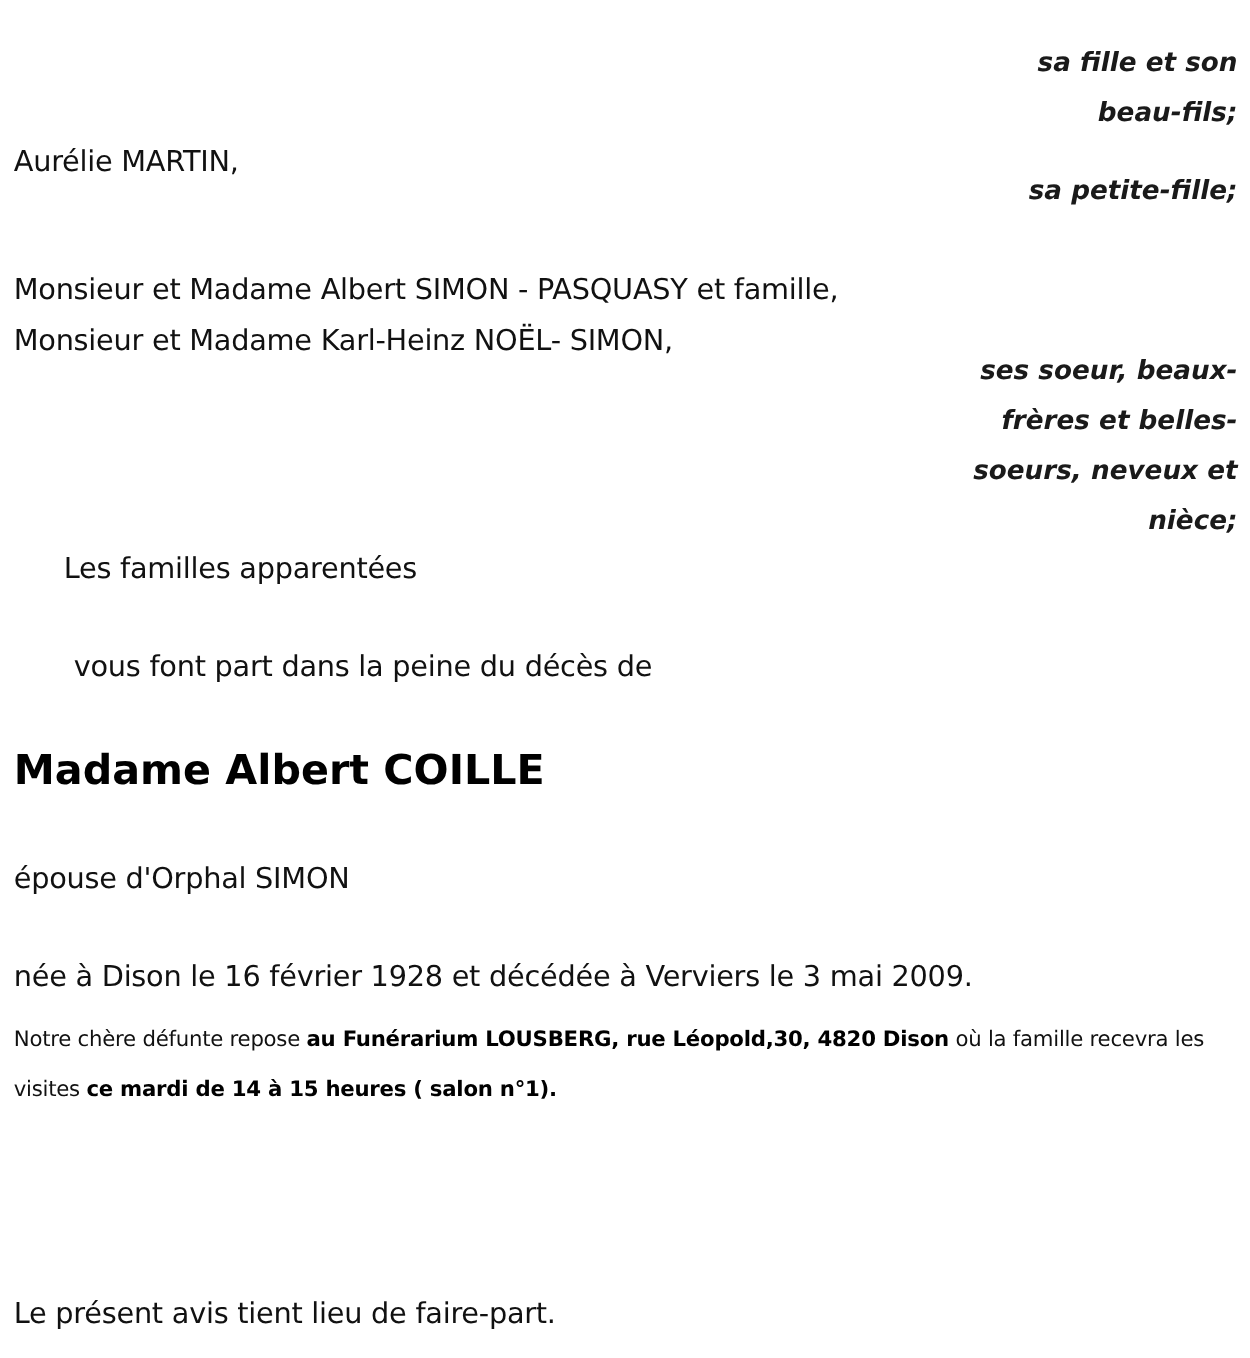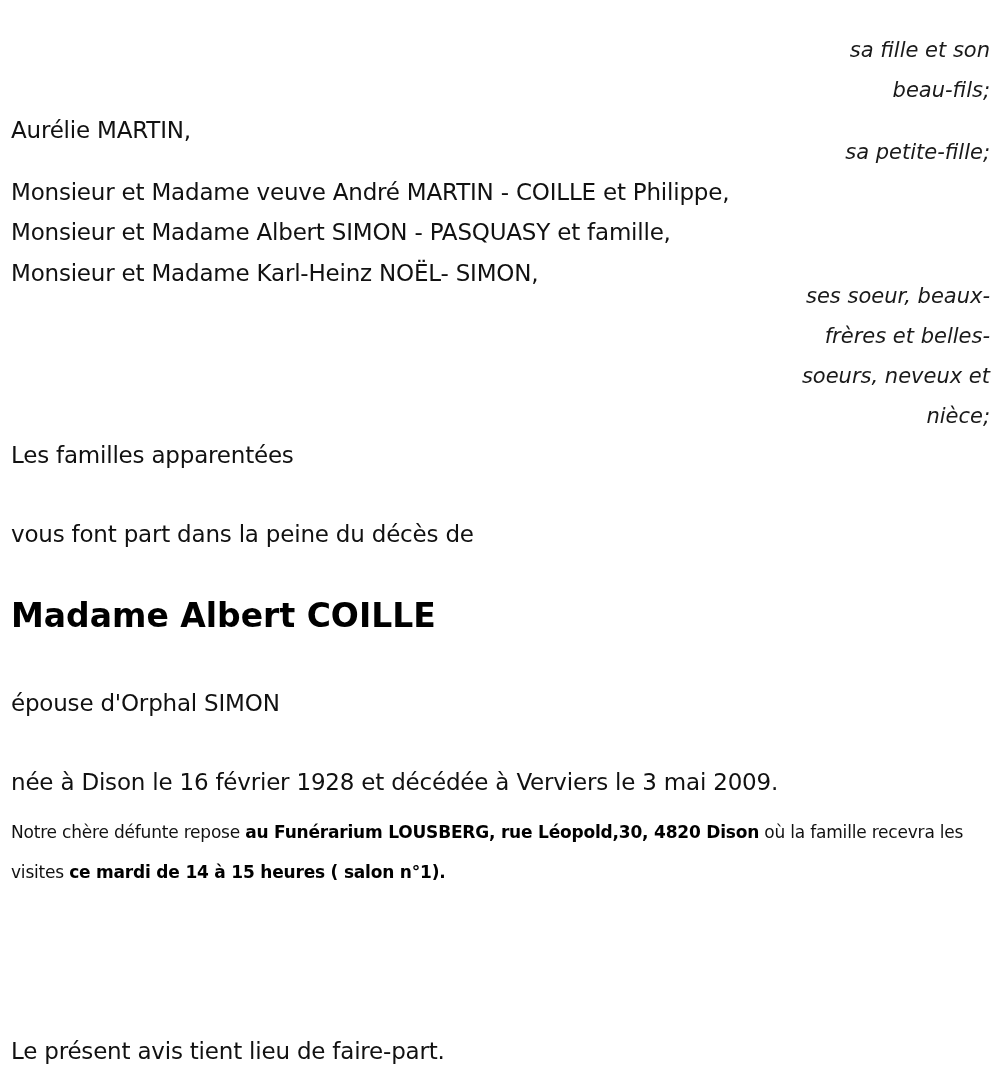--- a/index.html
+++ b/index.html
@@ -30,21 +30,21 @@
     .rel {
       position: absolute;
       right: 10px;
       width: 260px;
       text-align: right;
       font-style: italic;
       font-size: 21px;
       line-height: 40px;
       color: #1a1a1a;
     }
-    .rel span { display: block; }
+    .rel span { display: block; font-weight: bold; }
     .title {
       position: absolute;
       left: 11px;
       top: 591px;
       font-size: 33px;
       font-weight: bold;
       line-height: 50px;
       white-space: nowrap;
       color: #000000;
     }
@@ -66,33 +66,32 @@
   <div class="rel" style="top:30px;">
     <span>sa fille et son</span>
     <span>beau-fils;</span>
   </div>
 
   <div class="line" style="top:110px;">Aurélie MARTIN,</div>
   <div class="rel" style="top:132px;">
     <span>sa petite-fille;</span>
   </div>
 
-  <div class="line" style="top:172px;">Monsieur et Madame veuve André MARTIN - COILLE et Philippe,</div>
   <div class="line" style="top:212px;">Monsieur et Madame Albert SIMON - PASQUASY et famille,</div>
   <div class="line" style="top:253px;">Monsieur et Madame Karl-Heinz NOËL- SIMON,</div>
   <div class="rel" style="top:276px;">
     <span>ses soeur, beaux-</span>
     <span>frères et belles-</span>
     <span>soeurs, neveux et</span>
     <span>nièce;</span>
   </div>
 
-  <div class="line" style="top:435px;">Les familles apparentées</div>
+  <div class="line" style="top:435px;margin-left:40px;">Les familles apparentées</div>
 
-  <div class="line" style="top:514px;">vous font part dans la peine du décès de</div>
+  <div class="line" style="top:514px;margin-left:48px;">vous font part dans la peine du décès de</div>
 
   <div class="title">Madame Albert COILLE</div>
 
   <div class="line" style="top:683px;">épouse d'Orphal SIMON</div>
 
   <div class="line" style="top:762px;">née à Dison le 16 février 1928 et décédée à Verviers le 3 mai 2009.</div>
 
   <div class="para" style="top:812px;"><span>Notre chère défunte repose </span><b>au Funérarium LOUSBERG, rue Léopold,30, 4820 Dison</b><span> où la famille recevra les visites </span><b>ce mardi de 14 à 15 heures ( salon n°1).</b></div>
 
 

